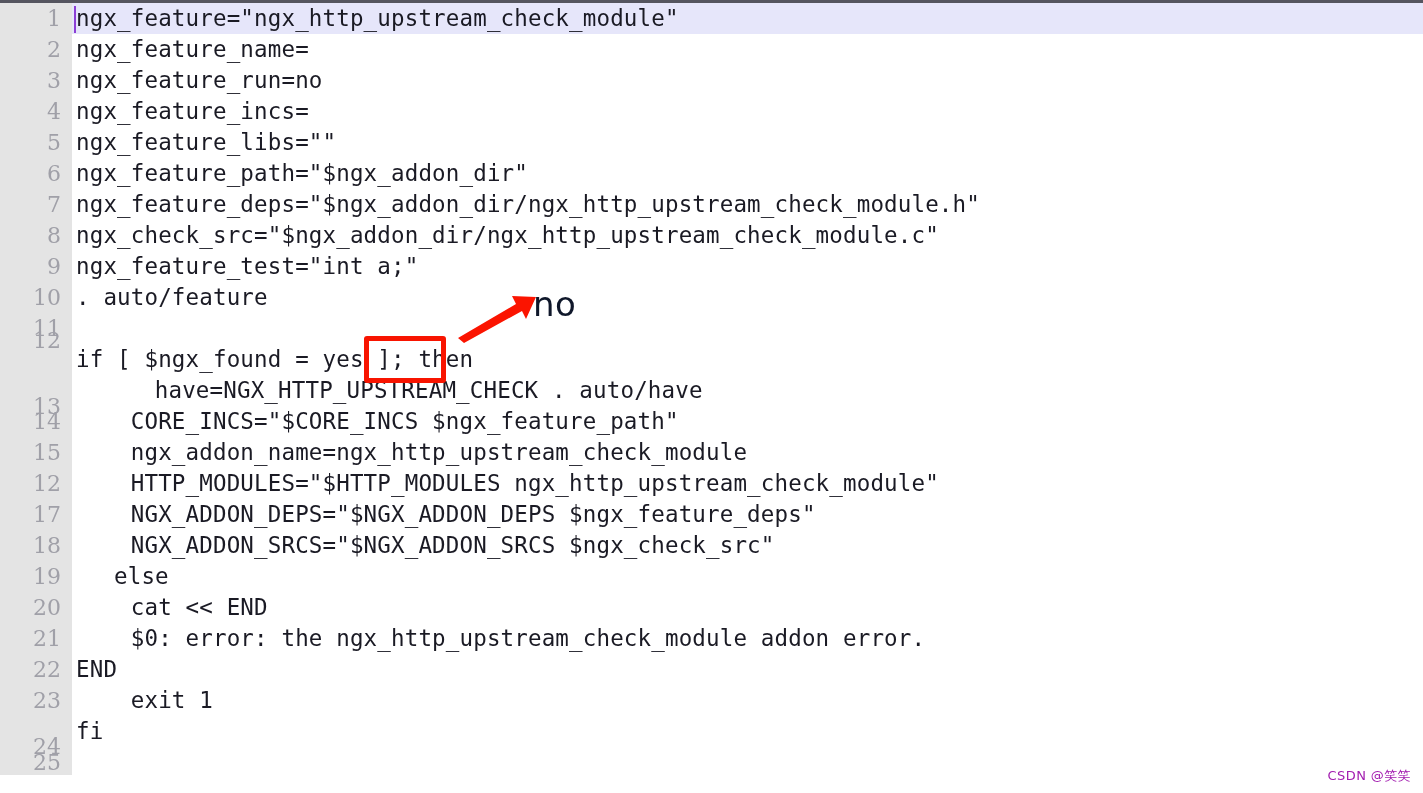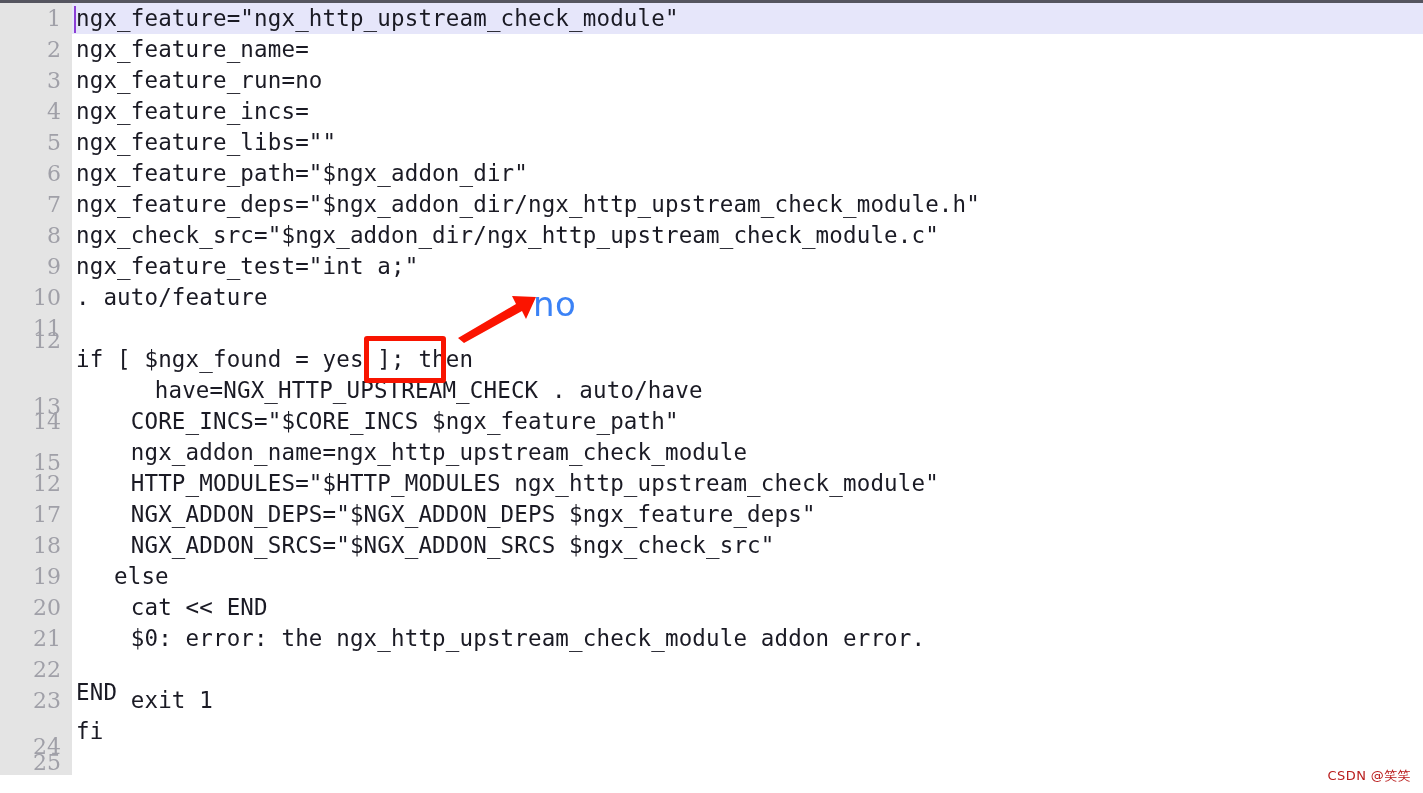--- a/index.html
+++ b/index.html
@@ -103,34 +103,34 @@
     left: 452px;
     top: 282px;
     width: 90px;
     height: 60px;
     pointer-events: none;
   }
   #no-label {
     position: absolute;
     left: 533px;
     top: 283px;
-    color: #3b82f6;
+    color: #0f172a;
     font-family: "DejaVu Sans", "Liberation Sans", sans-serif;
     font-size: 34px;
     line-height: 36px;
     font-weight: 400;
     letter-spacing: 0.5px;
   }
 
   
   #watermark {
     position: absolute;
     right: 12px;
     bottom: 8px;
-    color: #b91c1c;
+    color: #a21caf;
     font-family: "DejaVu Sans", "Liberation Sans", sans-serif;
     font-size: 13px;
     letter-spacing: 0.4px;
     user-select: none;
   }
 </style>
 </head>
 <body>
 
 <div id="editor-root">
@@ -143,21 +143,21 @@
       <div class="gutter-num" style="top: 124px;">5</div>
       <div class="gutter-num" style="top: 155px;">6</div>
       <div class="gutter-num" style="top: 186px;">7</div>
       <div class="gutter-num" style="top: 217px;">8</div>
       <div class="gutter-num" style="top: 248px;">9</div>
       <div class="gutter-num" style="top: 279px;">10</div>
       <div class="gutter-num" style="top: 310px;">11</div>
       <div class="gutter-num" style="top: 322px;">12</div>
       <div class="gutter-num" style="top: 388px;">13</div>
       <div class="gutter-num" style="top: 403px;">14</div>
-      <div class="gutter-num" style="top: 444px; text-align: right;">15</div>
+      <div class="gutter-num" style="top: 434px; text-align: right;">15</div>
       <div class="gutter-num" style="top: 465px;">12</div>
       <div class="gutter-num" style="top: 496px;">17</div>
       <div class="gutter-num" style="top: 527px;">18</div>
       <div class="gutter-num" style="top: 558px;">19</div>
       <div class="gutter-num" style="top: 589px;">20</div>
       <div class="gutter-num" style="top: 620px;">21</div>
       <div class="gutter-num" style="top: 651px;">22</div>
       <div class="gutter-num" style="top: 682px;">23</div>
       <div class="gutter-num" style="top: 713px; margin-top: 15px;">24</div>
       <div class="gutter-num" style="top: 744px;">25</div>
@@ -178,21 +178,21 @@
       <div class="code-line" style="top: 341px;"><span class="txt">if [ $ngx_found = yes ]; then</span></div>
       <div class="code-line" style="top: 372px; padding-left: 24px;"><span class="txt">    have=NGX_HTTP_UPSTREAM_CHECK . auto/have</span></div>
       <div class="code-line" style="top: 403px;"><span class="txt">    CORE_INCS="$CORE_INCS $ngx_feature_path"</span></div>
       <div class="code-line" style="top: 434px;"><span class="txt">    ngx_addon_name=ngx_http_upstream_check_module</span></div>
       <div class="code-line" style="top: 465px;"><span class="txt">    HTTP_MODULES="$HTTP_MODULES ngx_http_upstream_check_module"</span></div>
       <div class="code-line" style="top: 496px;"><span class="txt">    NGX_ADDON_DEPS="$NGX_ADDON_DEPS $ngx_feature_deps"</span></div>
       <div class="code-line" style="top: 527px;"><span class="txt">    NGX_ADDON_SRCS="$NGX_ADDON_SRCS $ngx_check_src"</span></div>
       <div class="code-line" style="top: 558px; padding-left: 38px;"><span class="txt">else</span></div>
       <div class="code-line" style="top: 589px;"><span class="txt">    cat &lt;&lt; END</span></div>
       <div class="code-line" style="top: 620px;"><span class="txt">    $0: error: the ngx_http_upstream_check_module addon error.</span></div>
-      <div class="code-line" style="top: 674px;"><span class="txt">END</span></div>
+      <div class="code-line" style="top: 651px;"><span class="txt">END</span></div>
       <div class="code-line" style="top: 682px;"><span class="txt">    exit 1</span></div>
       <div class="code-line" style="top: 713px;"><span class="txt">fi</span></div>
       <div class="code-line" style="top: 744px;"><span class="txt"></span></div>
     </div>
 
   <div id="red-box"></div>
 
   <svg id="red-arrow" viewBox="0 0 90 60" xmlns="http://www.w3.org/2000/svg">
     <path d="M 6 53 L 64 19 L 60 11 L 84 12 L 74 34 L 70 26 L 12 58 Z" fill="#fb1400"></path>
   </svg>

